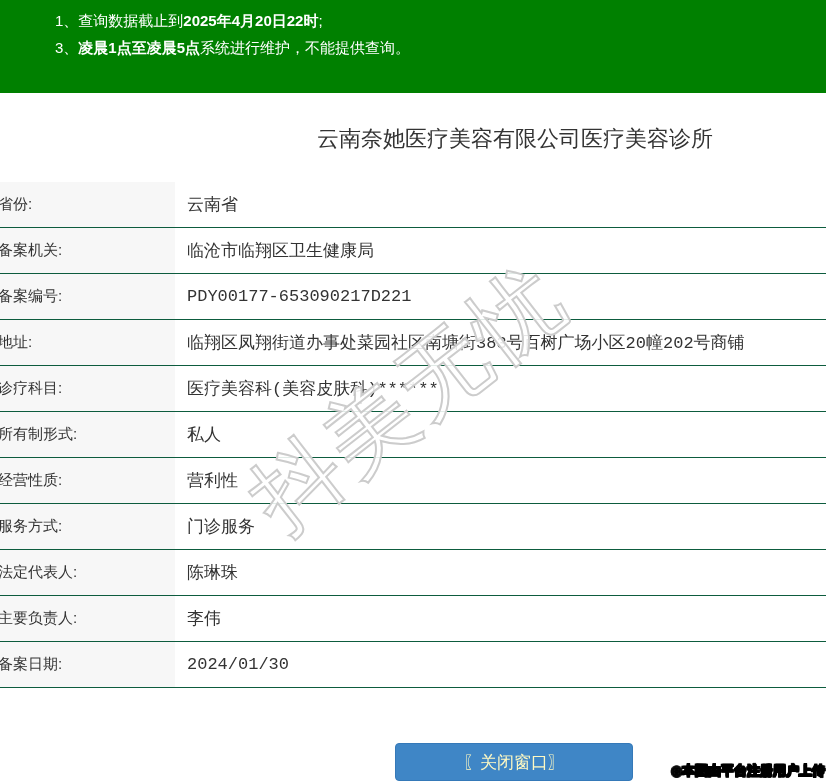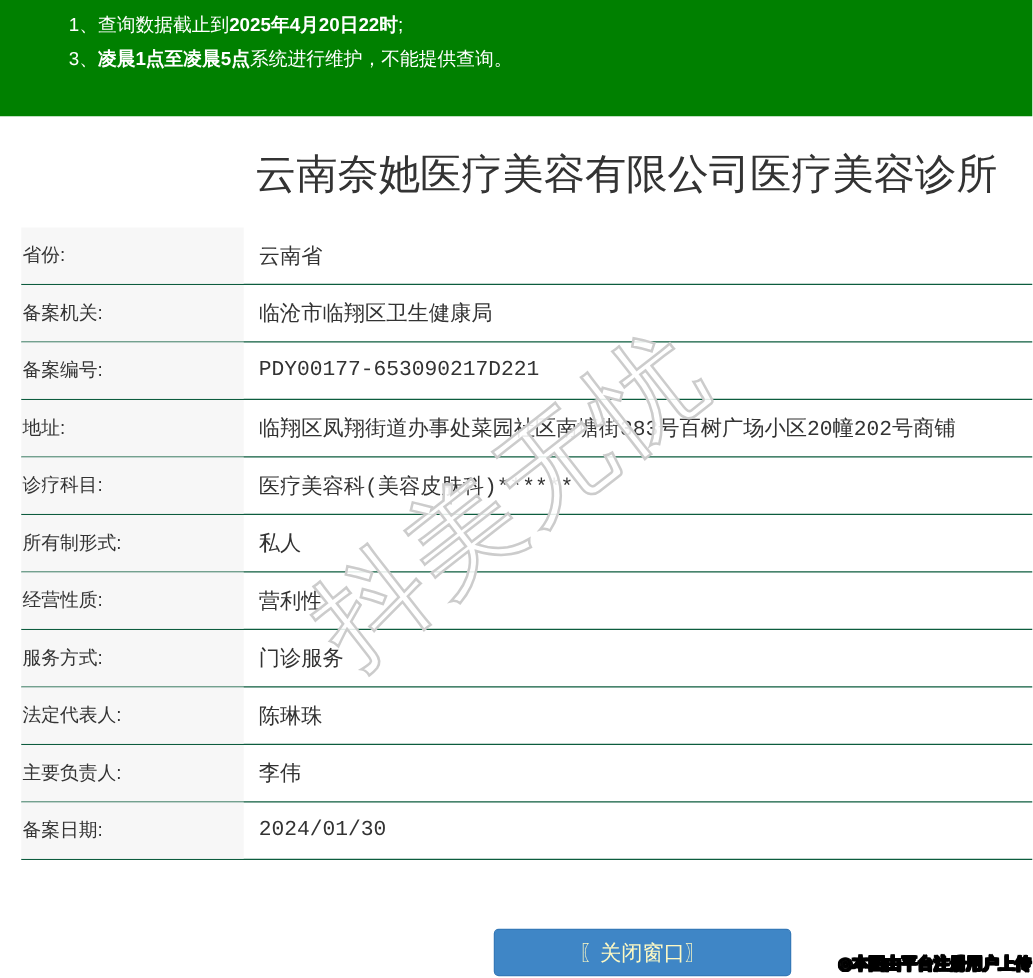--- a/index.html
+++ b/index.html
@@ -28,27 +28,28 @@
     color:#fff;
     font-size:15px;
   }
   .notice-line{line-height:27px;white-space:nowrap;}
   .notice-line b{font-weight:bold;text-align:right;}
   
   .page-title{
     margin:25px 0 0 204px;
     height:44px;
     line-height:42px;
-    font-size:33px;
+    text-align:center;
+    font-size:22px;
     font-weight:400;
     color:var(--text-color);
     white-space:nowrap;
   }
   
-  .record-table{margin-top:20px;padding-left:20px;}
+  .record-table{margin-top:20px;}
   .record-table .row{
     display:flex;
     align-items:stretch;
     height:46px;
     width:calc(100% + 3px);
     margin-left:-3px;
     border-bottom:1px solid var(--divider-green);
   }
   .cell-label{
     flex:0 0 178px;

